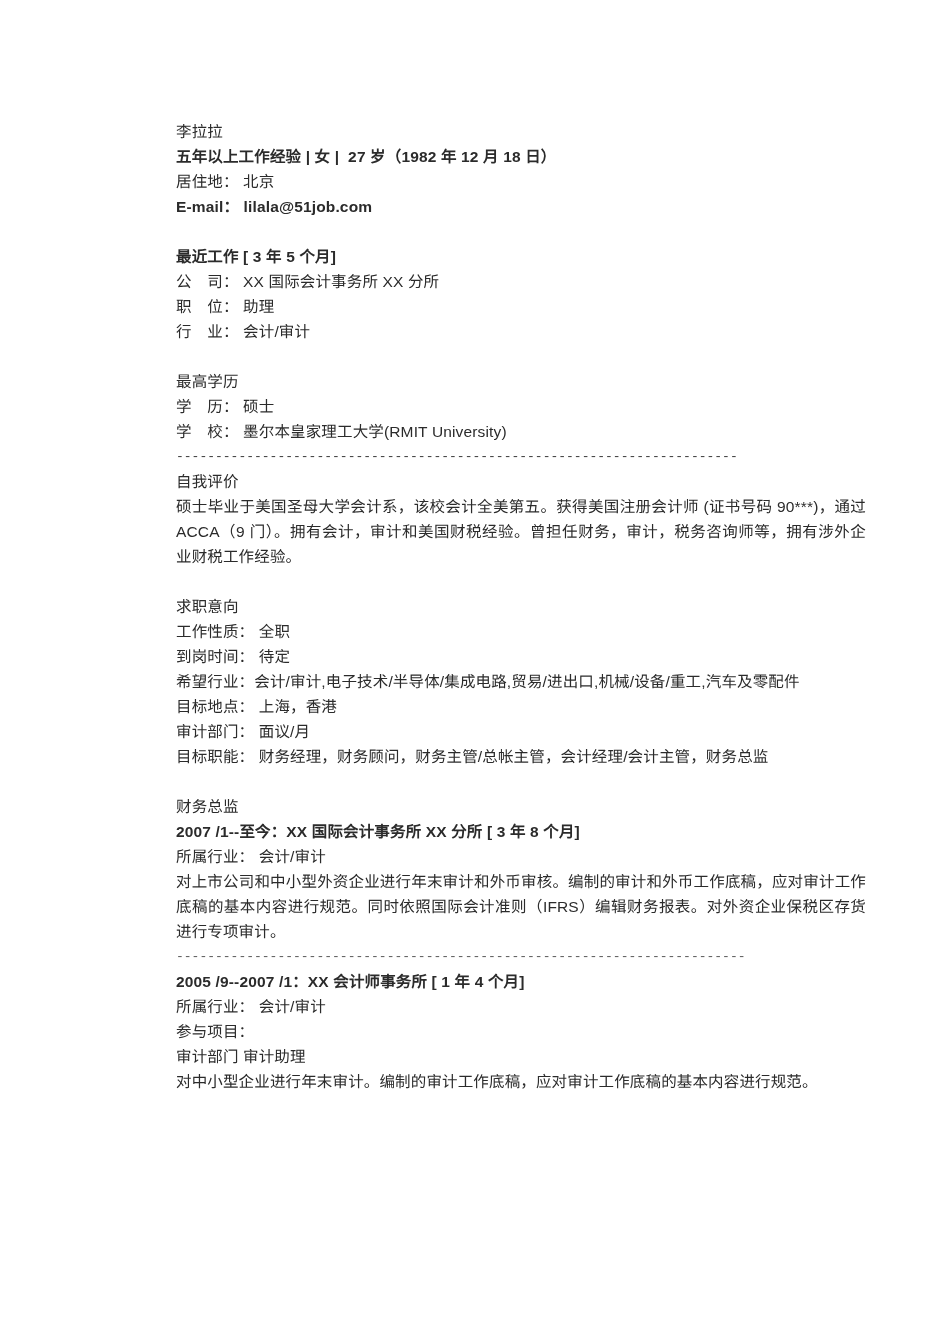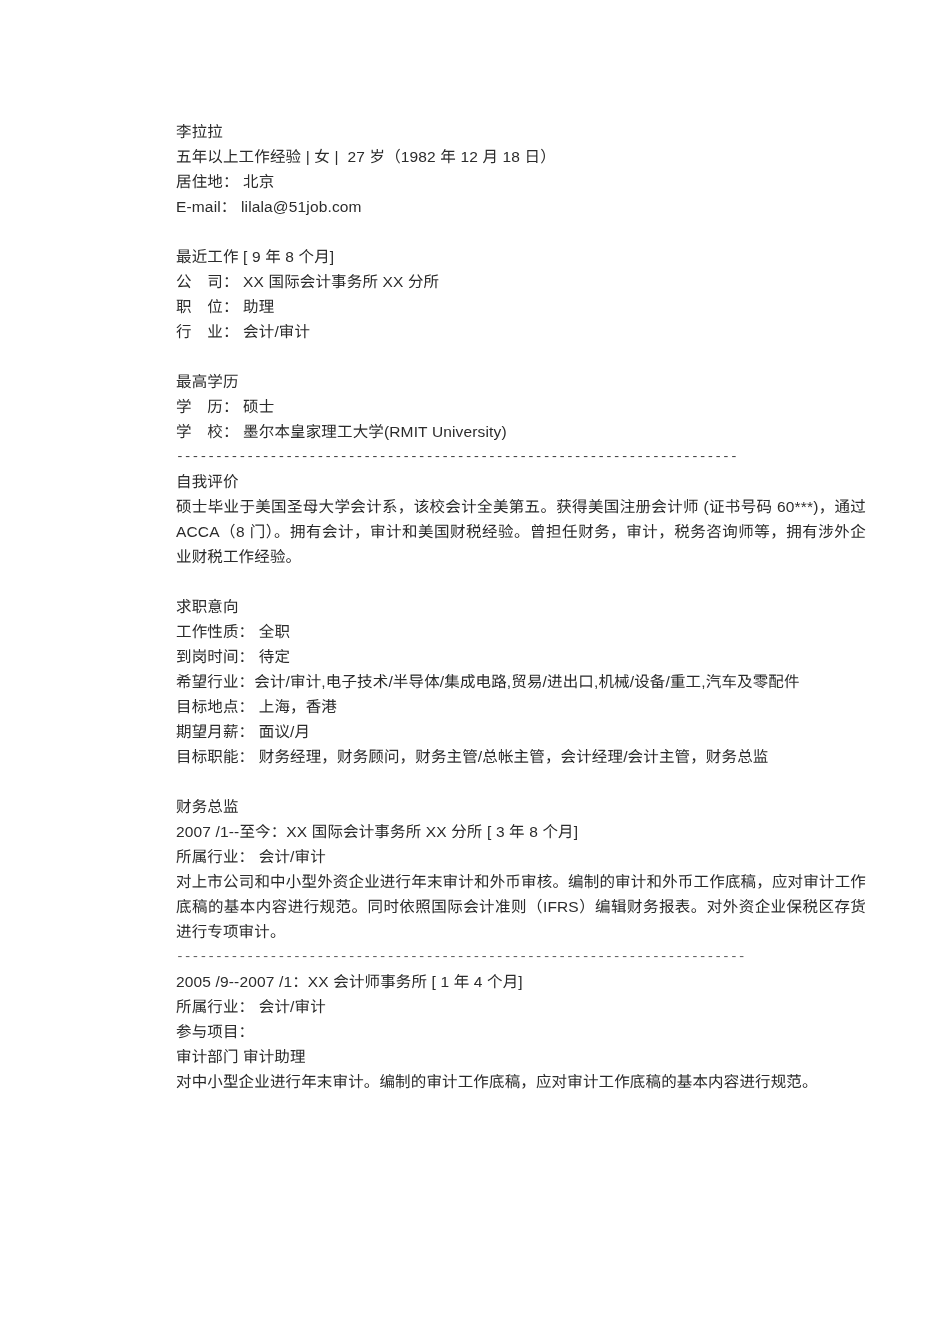--- a/index.html
+++ b/index.html
@@ -29,21 +29,21 @@
   .line {
     font-size: 15.5px;
     line-height: 25px;
     white-space: pre-wrap;
     color: #2b2b2b;
     letter-spacing: 0.15px;
   }
 
   
   .line.semi {
-    font-weight: 400;
+    font-weight: 700;
   }
 
   .para {
     font-size: 15.5px;
     line-height: 25px;
     text-align: justify;
     text-justify: inter-ideograph;
     color: #2b2b2b;
     letter-spacing: 0.15px;
   }
@@ -74,50 +74,50 @@
   <div>
     <div class="line">李拉拉</div>
     <div class="line semi">五年以上工作经验 | 女 |  27 岁（1982 年 12 月 18 日）</div>
     <div class="line"><span>居住地：</span> <span>北京</span></div>
     <div class="line semi"><span>E-mail：</span> <span>lilala@51job.com</span></div>
   </div>
 
   <div class="spacer"></div>
 
   <div>
-    <div class="line semi">最近工作 [ 9 年 8 个月]</div>
+    <div class="line semi">最近工作 [ 3 年 5 个月]</div>
     <div class="line"><span>公　司：</span> <span class="semi">XX 国际会计事务所 XX 分所</span></div>
     <div class="line"><span>职　位：</span> <span>助理</span></div>
     <div class="line"><span>行　业：</span> <span>会计/审计</span></div>
   </div>
 
   <div class="spacer"></div>
 
   <div>
     <div class="line">最高学历</div>
     <div class="line"><span>学　历：</span> <span>硕士</span></div>
     <div class="line"><span>学　校：</span> <span class="semi">墨尔本皇家理工大学(RMIT University)</span></div>
   </div>
 
   <div class="divider">------------------------------------------------------------------------</div>
 
   <div>
     <div class="line">自我评价</div>
-    <div class="para">硕士毕业于美国圣母大学会计系，该校会计全美第五。获得美国注册会计师 (证书号码 60***)，通过 ACCA（8 门）。拥有会计，审计和美国财税经验。曾担任财务，审计，税务咨询师等，拥有涉外企业财税工作经验。</div>
+    <div class="para">硕士毕业于美国圣母大学会计系，该校会计全美第五。获得美国注册会计师 (证书号码 90***)，通过 ACCA（9 门）。拥有会计，审计和美国财税经验。曾担任财务，审计，税务咨询师等，拥有涉外企业财税工作经验。</div>
   </div>
 
   <div class="spacer"></div>
 
   <div>
     <div class="line">求职意向</div>
     <div class="line"><span>工作性质：</span> <span>全职</span></div>
     <div class="line"><span>到岗时间：</span> <span>待定</span></div>
     <div class="para"><span>希望行业：</span><span>会计/审计,电子技术/半导体/集成电路,贸易/进出口,机械/设备/重工,汽车及零配件</span></div>
     <div class="line"><span>目标地点：</span> <span>上海，香港</span></div>
-    <div class="line"><span>期望月薪：</span> <span>面议/月</span></div>
+    <div class="line"><span>审计部门：</span> <span>面议/月</span></div>
     <div class="line"><span>目标职能：</span> <span>财务经理，财务顾问，财务主管/总帐主管，会计经理/会计主管，财务总监</span></div>
   </div>
 
   <div class="spacer"></div>
 
   <div>
     <div class="line">财务总监</div>
 
     <div>
       <div class="line semi">2007 /1--至今：XX 国际会计事务所 XX 分所 [ 3 年 8 个月]</div>

